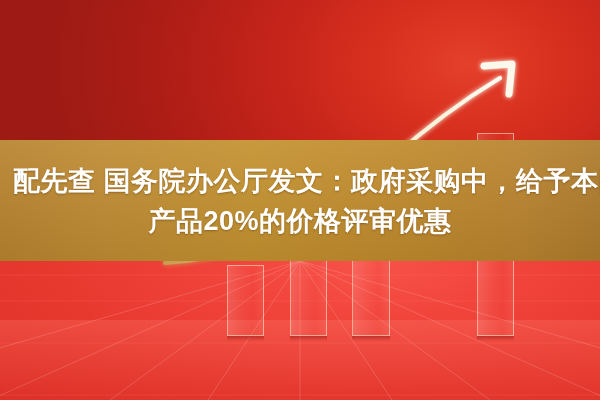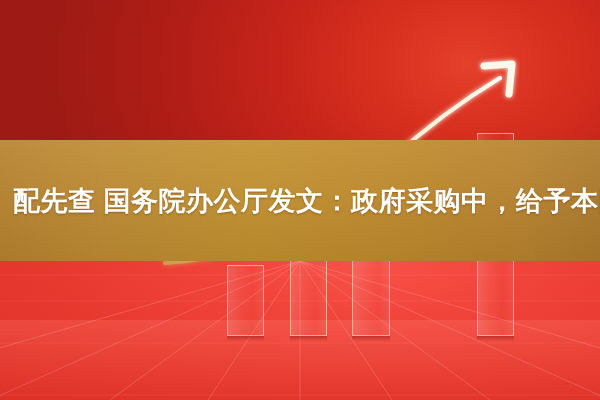--- a/index.html
+++ b/index.html
@@ -133,15 +133,16 @@
       </filter>
     </defs>
     <path d="M165,263 C 250,258 330,215 390,160 C 430,124 470,96 500,78" fill="none" stroke="url(#arrowGrad)" stroke-width="4.2" stroke-linecap="round" filter="url(#glow)"></path>
     <path d="M484,66 L512,64 L509,94" fill="none" stroke="#fdf8ec" stroke-width="7" stroke-linecap="round" stroke-linejoin="round" filter="url(#glow)"></path>
   </svg>
 
   <div class="gold-band"></div>
 
   <div class="headline">
     <div class="ln ln1">配先查 国务院办公厅发文：政府采购中，给予本国</div>
+    <div class="ln ln2">产品20%的价格评审优惠</div>
   </div>
 
 </div>
 
 </body></html>

